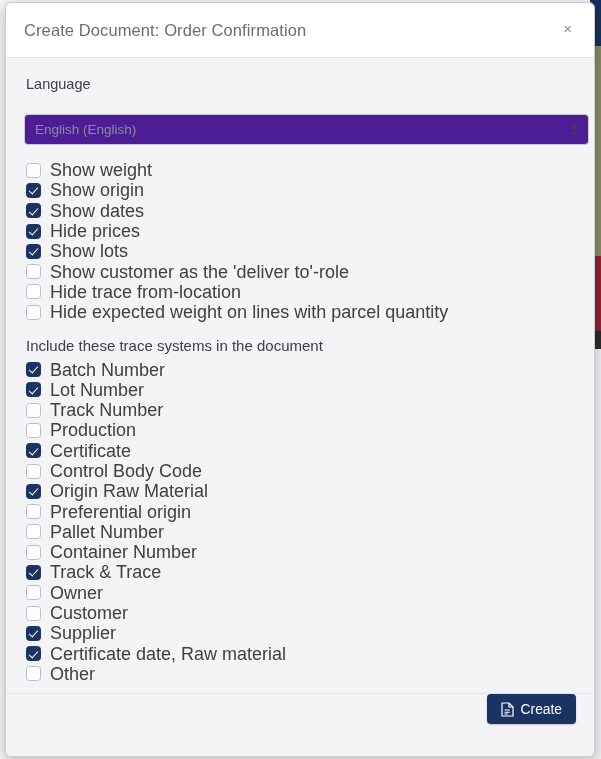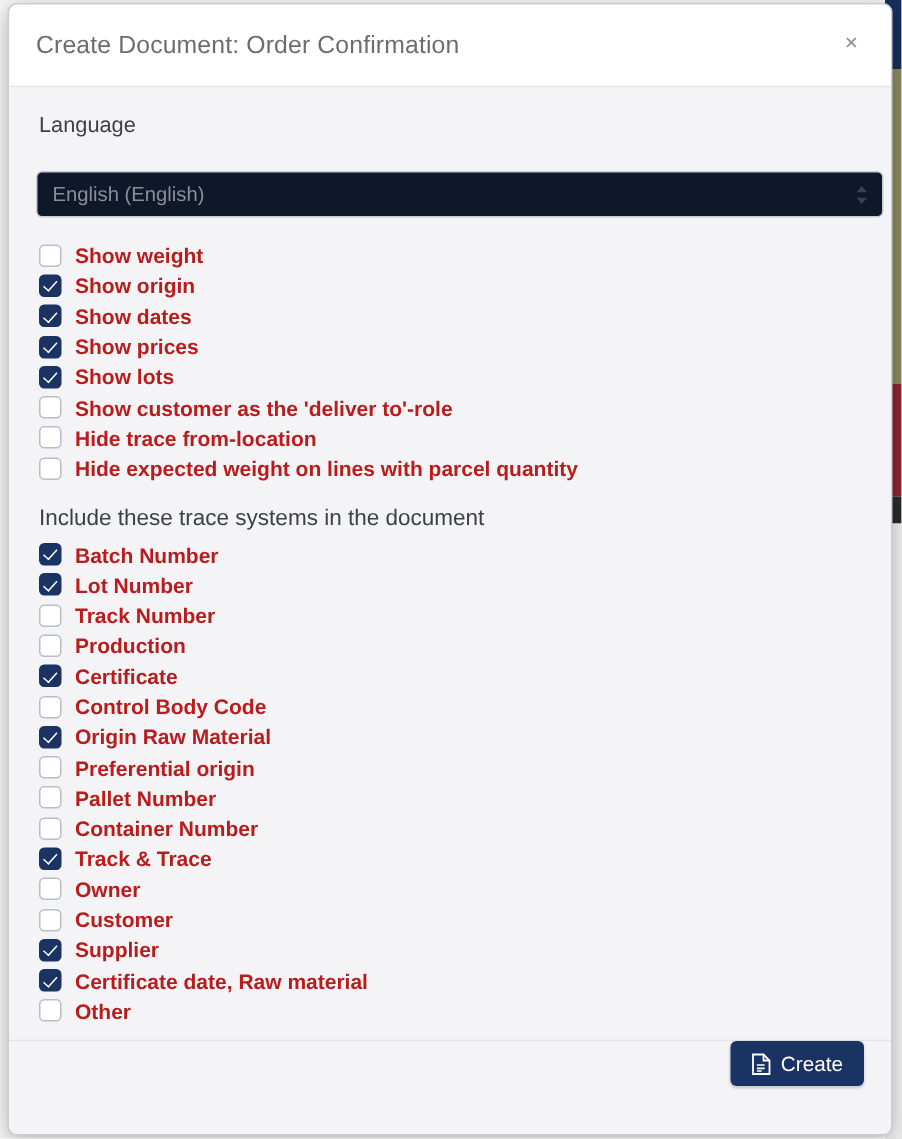--- a/index.html
+++ b/index.html
@@ -94,21 +94,21 @@
   }
 
   .select-wrap {
     position: relative;
     width: 565px;
     margin-bottom: 15px;
   }
   .select-box {
     width: 100%;
     height: 31px;
-    background: #0f172a;
+    background: #4c1d95;
     border: 1px solid #c6cad3;
     border-radius: 4px;
     padding: 0 28px 0 10px;
     display: flex;
     align-items: center;
     font-size: 13.5px;
     color: #8b8e96;
     cursor: pointer;
     margin-top: 21px;
   }
@@ -152,25 +152,24 @@
     position: absolute;
     left: 4.2px;
     top: 1.4px;
     width: 4px;
     height: 8px;
     border: solid #ffffff;
     border-width: 0 1.9px 1.9px 0;
     transform: rotate(42deg);
   }
   .cb-label {
-    font-size: 14px;
-    color: #b91c1c;
+    font-size: 18px;
+    color: #404040;
     line-height: 18px;
     white-space: nowrap;
-    font-weight: bold;
   }
 
   .group-heading {
     font-size: 15px;
     color: #3d4049;
     margin: 15px 0 4px 2px;
     line-height: 18px;
   }
 
   .modal-footer {
@@ -246,21 +245,21 @@
         <div class="check-row">
           <span class="cb checked"></span>
           <span class="cb-label">Show origin</span>
         </div>
         <div class="check-row">
           <span class="cb checked"></span>
           <span class="cb-label">Show dates</span>
         </div>
         <div class="check-row">
           <span class="cb checked"></span>
-          <span class="cb-label">Show prices</span>
+          <span class="cb-label">Hide prices</span>
         </div>
         <div class="check-row">
           <span class="cb checked"></span>
           <span class="cb-label">Show lots</span>
         </div>
         <div class="check-row">
           <span class="cb"></span>
           <span class="cb-label">Show customer as the 'deliver to'-role</span>
         </div>
         <div class="check-row">

